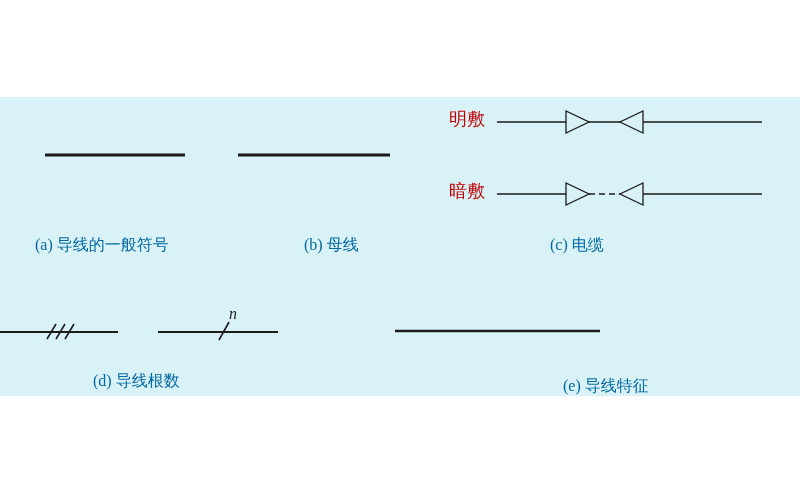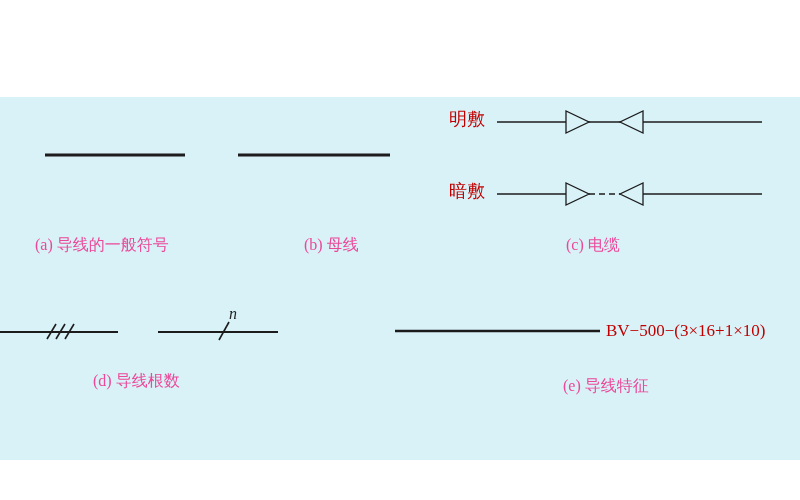--- a/index.html
+++ b/index.html
@@ -4,21 +4,21 @@
 <style>
   html, body {
     margin: 0;
     padding: 0;
     background: #ffffff;
     font-family: "Liberation Serif", "DejaVu Serif", serif;
   }
   .stage {
     position: relative;
     width: 800px;
-    height: 500px;
+    height: 396px;
     background: #ffffff;
     overflow: hidden;
   }
   .panel {
     position: absolute;
     left: 0;
     top: 97px;
     width: 800px;
     height: 363px;
     background: #d9f2f8;
@@ -28,21 +28,21 @@
     left: 0;
     top: 0;
     pointer-events: none;
   }
   .txt {
     position: absolute;
     white-space: nowrap;
     line-height: 1;
   }
   .caption {
-    color: #ec4899;
+    color: #0369a1;
     font-size: 16px;
   }
   .redtxt {
     color: #c00000;
     font-size: 18px;
   }
   .spec {
     color: #c00000;
     font-size: 17px;
   }
@@ -95,23 +95,22 @@
   </svg>
 
   <div class="txt redtxt" style="left:449px; top:110px;">明敷</div>
 
   <div class="txt redtxt" style="left:449px; top:182px;">暗敷</div>
 
   <div class="txt caption" style="left:35px; top:237px;">(a) 导线的一般符号</div>
 
   <div class="txt caption" style="left:288px; top:237px;margin-left:16px;">(b) 母线</div>
 
-  <div class="txt caption" style="left:566px; top:237px;">(c) 电缆</div>
+  <div class="txt caption" style="left:550px; top:237px;">(c) 电缆</div>
 
   <div class="txt nlabel" style="left:229px; top:306px;">n</div>
 
-  <div class="txt spec" style="left:606px; top:322px;">BV−500−(3×16+1×10)</div>
 
   <div class="txt caption" style="left:93px; top:373px;">(d) 导线根数</div>
 
   <div class="txt caption" style="left:563px; top:378px;">(e) 导线特征</div>
 
 </div>
 
 </body></html>

